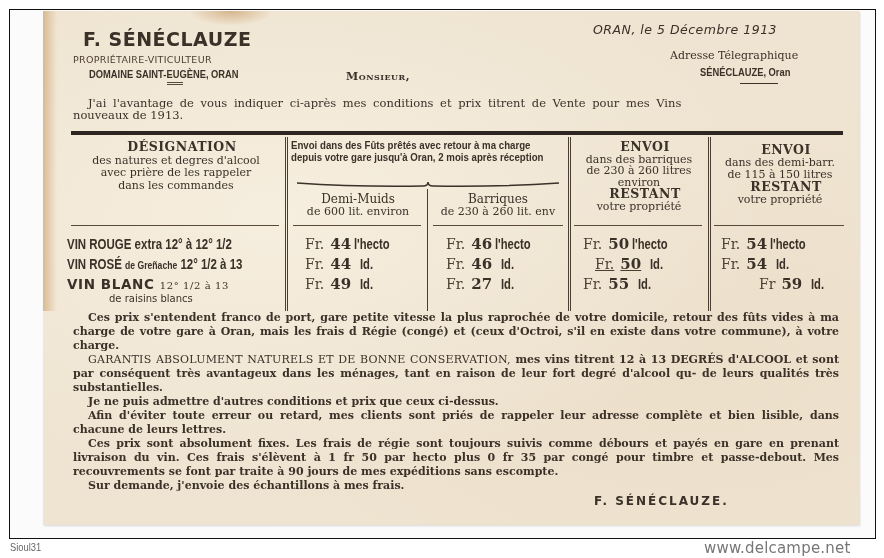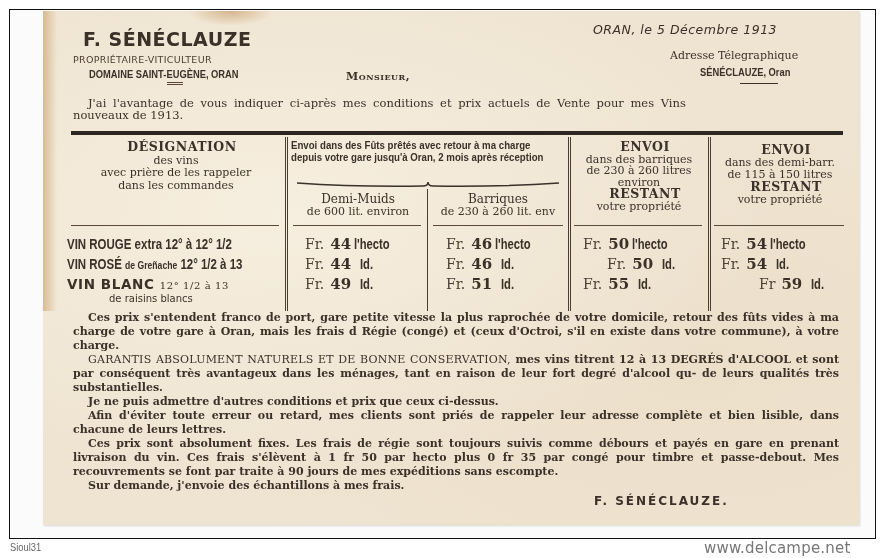--- a/index.html
+++ b/index.html
@@ -89,40 +89,40 @@
   <div class="abs ornament"></div>
 
   <div class="abs salutation">Monsieur,</div>
 
   <div class="abs place-date">ORAN, le 5 Décembre 1913</div>
   <div class="abs tele-label">Adresse Télegraphique</div>
   <div class="abs tele-addr">SÉNÉCLAUZE, Oran</div>
   <div class="abs tele-rule"></div>
 
   <div class="abs intro">
-    <span class="l1">J'ai l'avantage de vous indiquer ci-après mes conditions et prix actuels de Vente pour mes Vins</span>
+    <span class="l1">J'ai l'avantage de vous indiquer ci-après mes conditions et prix titrent de Vente pour mes Vins</span>
     <span class="l2">nouveaux de 1913.</span>
   </div>
 
   <div class="abs thick-rule"></div>
 
   <div class="col-line dbl" style="left:242px;"></div>
   <div class="sub-sep"></div>
   <div class="col-line dbl" style="left:525px;"></div>
   <div class="col-line dbl" style="left:665px;"></div>
 
   <div class="row-rule" style="left:28px; width:208px;"></div>
   <div class="row-rule" style="left:250px; width:128px;"></div>
   <div class="row-rule" style="left:390px; width:130px;"></div>
   <div class="row-rule" style="left:531px; width:128px;"></div>
   <div class="row-rule" style="left:671px; width:130px;"></div>
 
   <div class="hdr" style="left:28px; top:130px; width:210px;">
     <div><b>DÉSIGNATION</b></div>
-    <div>des vins</div>
+    <div>des natures et degres d'alcool</div>
     <div>avec prière de les rappeler</div>
     <div>dans les commandes</div>
   </div>
 
   <div class="hdr-cond">Envoi dans des Fûts prêtés avec retour à ma charge depuis votre gare jusqu'à Oran, 2 mois après réception</div>
   <svg class="brace" viewBox="0 0 266 6" preserveAspectRatio="none">
     <path d="M2 1 Q 60 5 128 4 Q 133 4 133 0 Q 133 4 138 4 Q 206 5 264 1" fill="none" stroke="#3b3128" stroke-width="1.6"></path>
   </svg>
 
   <div class="hdr" style="left:248px; top:182px; width:134px;">
@@ -163,24 +163,24 @@
     <span style="font-family:'DejaVu Serif',serif; font-size:10px; font-weight:normal;">12° 1/2 à 13</span>
   </div>
   <div class="wine" style="top:282px; left:66px; font-family:'DejaVu Sans',sans-serif; font-size:10px; font-weight:normal;">de raisins blancs</div>
 
   <div class="price" style="left:262px; top:224px;"><span>Fr.</span><span class="num">44</span><span class="unit">l'hecto</span></div>
   <div class="price" style="left:262px; top:244px;"><span>Fr.</span><span class="num">44</span><span class="unit" style="margin-left:6px;">Id.</span></div>
   <div class="price" style="left:262px; top:264px;"><span>Fr.</span><span class="num">49</span><span class="unit" style="margin-left:6px;">Id.</span></div>
 
   <div class="price" style="left:403px; top:224px;"><span>Fr.</span><span class="num">46</span><span class="unit">l'hecto</span></div>
   <div class="price" style="left:403px; top:244px;"><span>Fr.</span><span class="num">46</span><span class="unit" style="margin-left:6px;">Id.</span></div>
-  <div class="price" style="left:403px; top:264px;"><span>Fr.</span><span class="num">51</span><span class="unit" style="margin-left:6px;">Id.</span></div>
+  <div class="price" style="left:403px; top:264px;"><span>Fr.</span><span class="num">27</span><span class="unit" style="margin-left:6px;">Id.</span></div>
 
   <div class="price" style="left:540px; top:224px;text-align:right;"><span>Fr.</span><span class="num">50</span><span class="unit">l'hecto</span></div>
-  <div class="price" style="left:564px; top:244px;"><span>Fr.</span><span class="num">50</span><span class="unit" style="margin-left:6px;">Id.</span></div>
+  <div class="price" style="left:552px; top:244px;text-decoration:underline;"><span>Fr.</span><span class="num">50</span><span class="unit" style="margin-left:6px;">Id.</span></div>
   <div class="price" style="left:540px; top:264px;"><span>Fr.</span><span class="num">55</span><span class="unit" style="margin-left:6px;">Id.</span></div>
 
   <div class="price" style="left:678px; top:224px;"><span>Fr.</span><span class="num">54</span><span class="unit">l'hecto</span></div>
   <div class="price" style="left:678px; top:244px;"><span>Fr.</span><span class="num">54</span><span class="unit" style="margin-left:6px;">Id.</span></div>
   <div class="price" style="left:716px; top:264px;"><span>Fr</span><span class="num">59</span><span class="unit" style="margin-left:6px;">Id.</span></div>
 
   <div class="body-text">
     <p class="ind">Ces prix s'entendent franco de port, gare petite vitesse la plus raprochée de votre domicile, retour des fûts vides à ma charge de votre gare à Oran, mais les frais d Régie (congé) et (ceux d'Octroi, s'il en existe dans votre commune), à votre charge.</p>
     <p class="ind"><span class="caps">GARANTIS ABSOLUMENT NATURELS ET DE BONNE CONSERVATION,</span> <span>mes vins titrent 12 à 13 DEGRÉS d'ALCOOL et sont par conséquent très avantageux dans les ménages, tant en raison de leur fort degré d'alcool qu- de leurs qualités très substantielles.</span></p>
     <p class="ind">Je ne puis admettre d'autres conditions et prix que ceux ci-dessus.</p>

